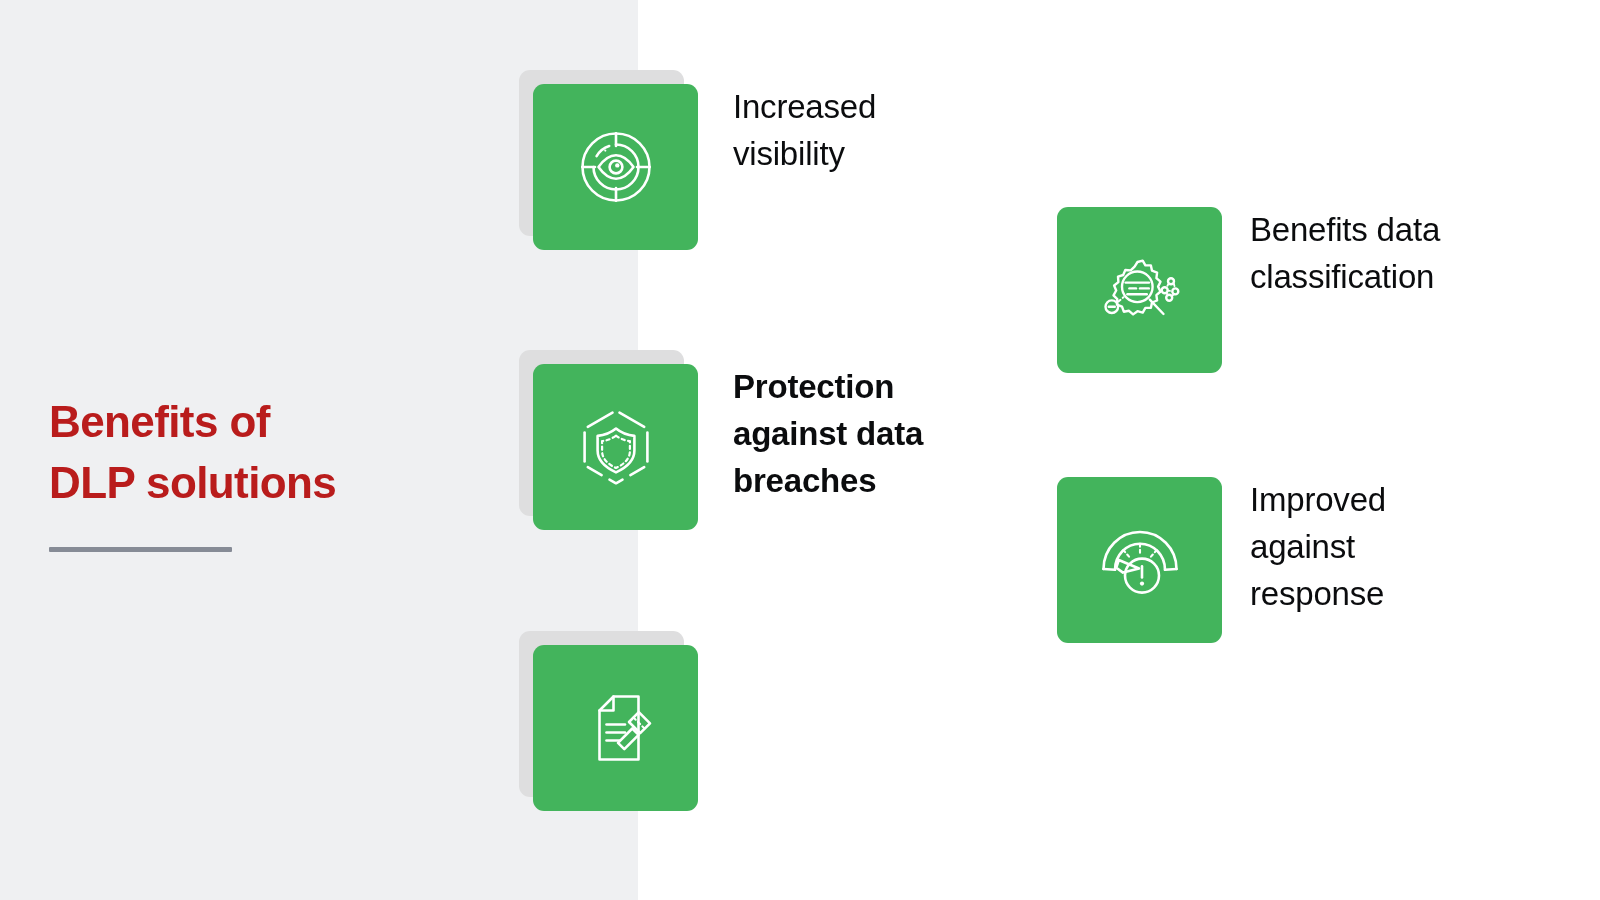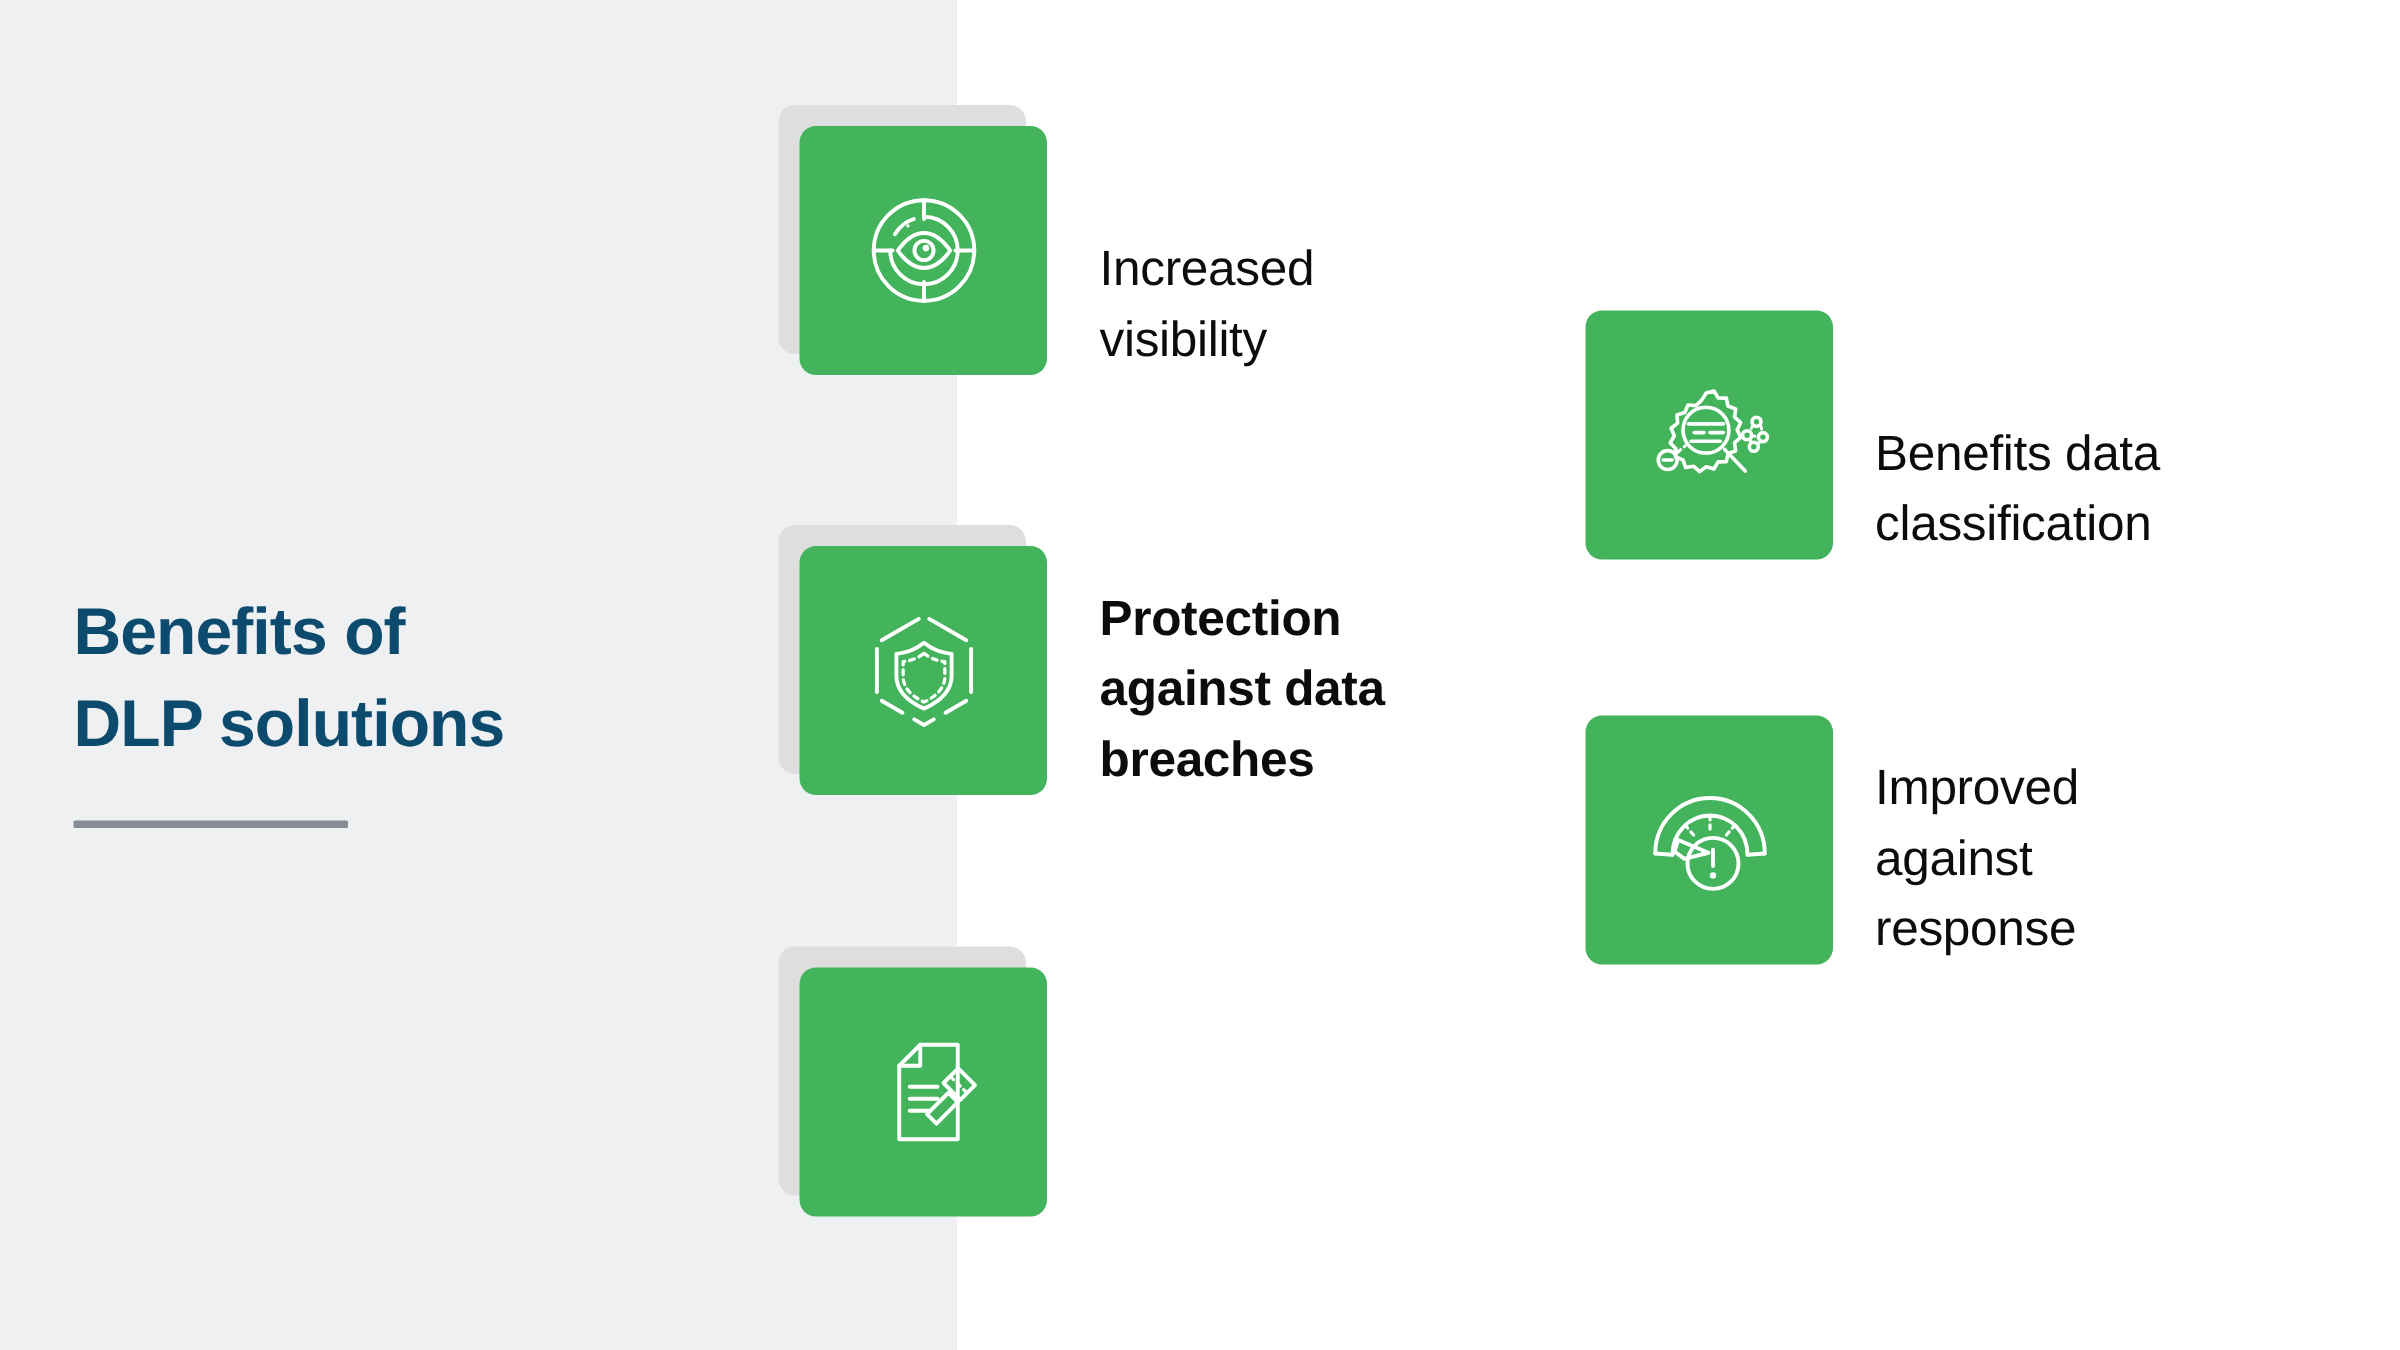--- a/index.html
+++ b/index.html
@@ -32,37 +32,37 @@
   .heading-block {
     position: absolute;
     left: 49px;
     top: 392px;
     width: 520px;
   }
   .heading-title {
     font-size: 44px;
     line-height: 1.38;
     font-weight: bold;
-    color: #0c4a6e;
+    color: #b91c1c;
     letter-spacing: -0.6px;
     white-space: pre-line;
     margin: 0;
   }
   .heading-rule {
     margin-top: 34px;
     width: 183px;
     height: 5px;
     background: #868b96;
     border-radius: 1px;
   }
   
   .benefit-row {
     position: absolute;
     display: flex;
-    align-items: flex-end;
+    align-items: flex-start;
   }
   .card-stack {
     position: relative;
     width: 165px;
     height: 166px;
     flex: 0 0 auto;
   }
   .card-shadow {
     position: absolute;
     left: -14px;

